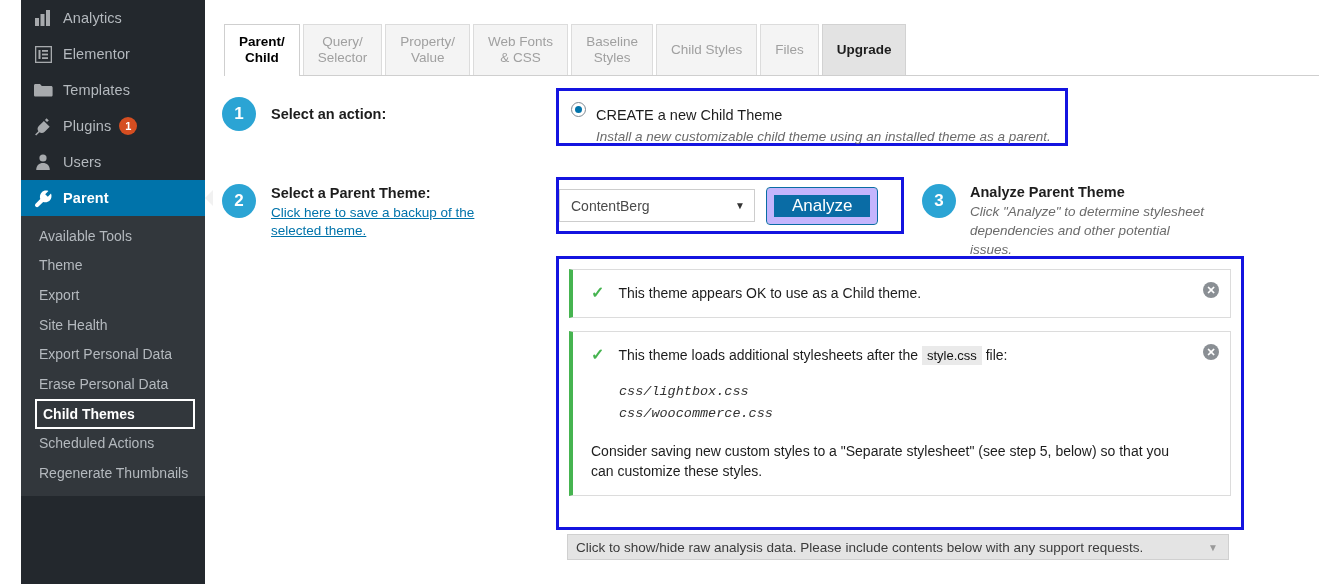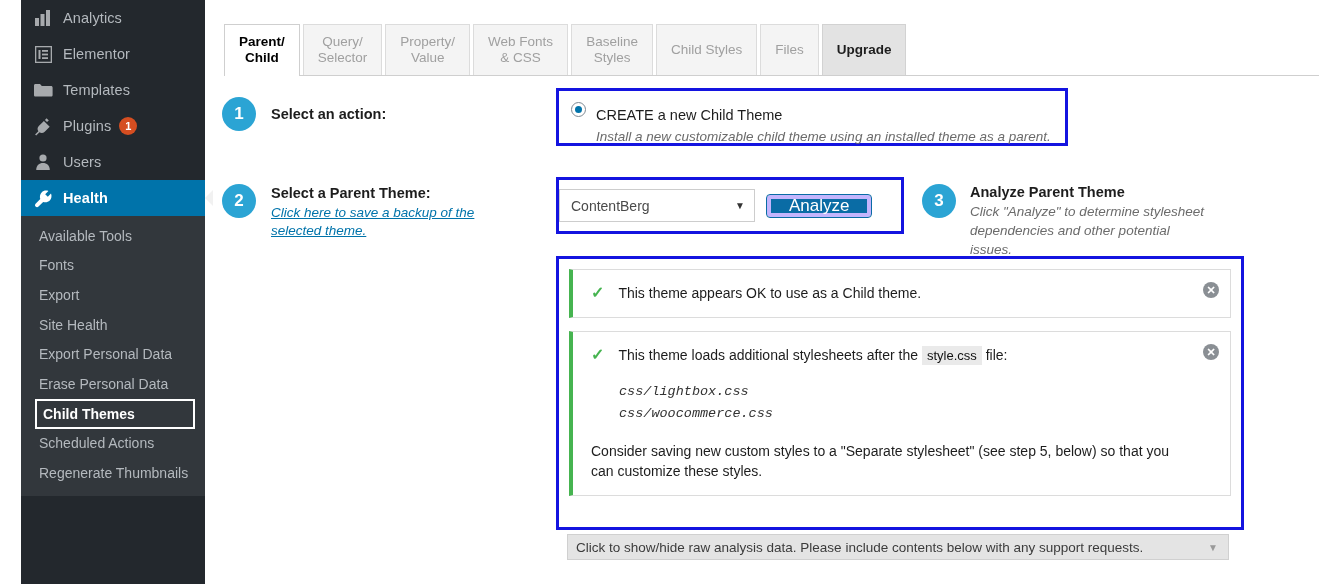--- a/index.html
+++ b/index.html
@@ -86,21 +86,21 @@
   .step-label { font-size: 14.5px; color:#1d1d1d; }
 
   #step1 { position:absolute; left:222px; top:97px; display:flex; align-items:center; gap:15px; }
   #step1 .step-label { font-weight:600; }
 
   #step2 { position:absolute; left:222px; top:184px; display:flex; align-items:flex-start; gap:15px; }
   #step2 .s2txt { padding-top:1px; }
   #step2 .s2title { font-size:14.5px; font-weight:700; color:#1d1d1d; margin-bottom:3px; }
   #step2 .s2link {
     display:block; width:255px;
-    font-size:13.5px; font-style: italic; color:#0073aa;
+    font-size:13.5px; color:#0073aa;
     text-decoration: underline; line-height:18px; cursor:pointer;
   }
 
   
   #radiobox {
     position:absolute; left:556px; top:88px; width:512px; height:58px;
     border: 3px solid #1414e0; background:#fff;
     display:flex; align-items:flex-start; padding: 8px 10px 0 12px;
   }
   .radio-outer {
@@ -118,23 +118,23 @@
     border: 3px solid #1414e0; background:#fff;
     display:flex; align-items:center; padding-left:0;
   }
   .select {
     width: 196px; height: 33px; border: 1px solid #cdcdcd; background:#fff;
     display:flex; align-items:center; justify-content:space-between;
     padding: 0 9px 0 11px; font-size:14px; color:#4a4a4a; cursor:pointer;
   }
   .select .caret { font-size:10px; color:#333; }
   .analyze-btn {
-    margin-left: 12px; height: 22px; padding: 0 18px;
+    margin-left: 12px; height: 36px; padding: 0 18px;
     background: #0a6ca5; color:#fff; font-size:17px;
-    border: 4px solid #c4b5fd; outline: 1px solid #0a6ca5;
+    border: 7px solid #c4b5fd; outline: 1px solid #0a6ca5;
     display:flex; align-items:center; justify-content:center; cursor:pointer;
     border-radius: 3px;
   }
 
   #step3 { position:absolute; left:922px; top:184px; display:flex; align-items:flex-start; gap:14px; }
   #step3 .s3title { font-size:14.5px; font-weight:700; color:#1d1d1d; margin-bottom:2px; }
   #step3 .s3sub { font-size:13.5px; font-style:italic; color:#6b6b6b; line-height:19px; width:240px; }
 
   
   #resultsframe {
@@ -237,30 +237,30 @@
         </span>
         <span class="mi-label">Users</span>
       </div>
 
       <div class="menu-item current">
         <span class="mi-icon">
           <svg width="19" height="19" viewBox="0 0 19 19">
               <path d="M17 4.6 L13.8 7.8 L11.2 5.2 L14.4 2 C12.1 1 9.3 1.6 7.6 3.4 C5.9 5.2 5.5 7.8 6.3 10 L1.6 14.7 C0.8 15.5 0.8 16.8 1.6 17.6 C2.4 18.4 3.7 18.4 4.5 17.6 L9.2 12.9 C11.4 13.7 14 13.2 15.8 11.5 C17.5 9.8 18 7 17 4.6 Z" fill="#ffffff"></path>
             </svg>
         </span>
-        <span class="mi-label">Health</span>
+        <span class="mi-label">Parent</span>
       </div>
     </div>
 
     <div id="submenu">
       <div class="sub-item">
           <span>Available Tools</span>
         </div>
       <div class="sub-item">
-          <span>Fonts</span>
+          <span>Theme</span>
         </div>
       <div class="sub-item">
           <span>Export</span>
         </div>
       <div class="sub-item">
           <span>Site Health</span>
         </div>
       <div class="sub-item">
           <span>Export Personal Data</span>
         </div>

